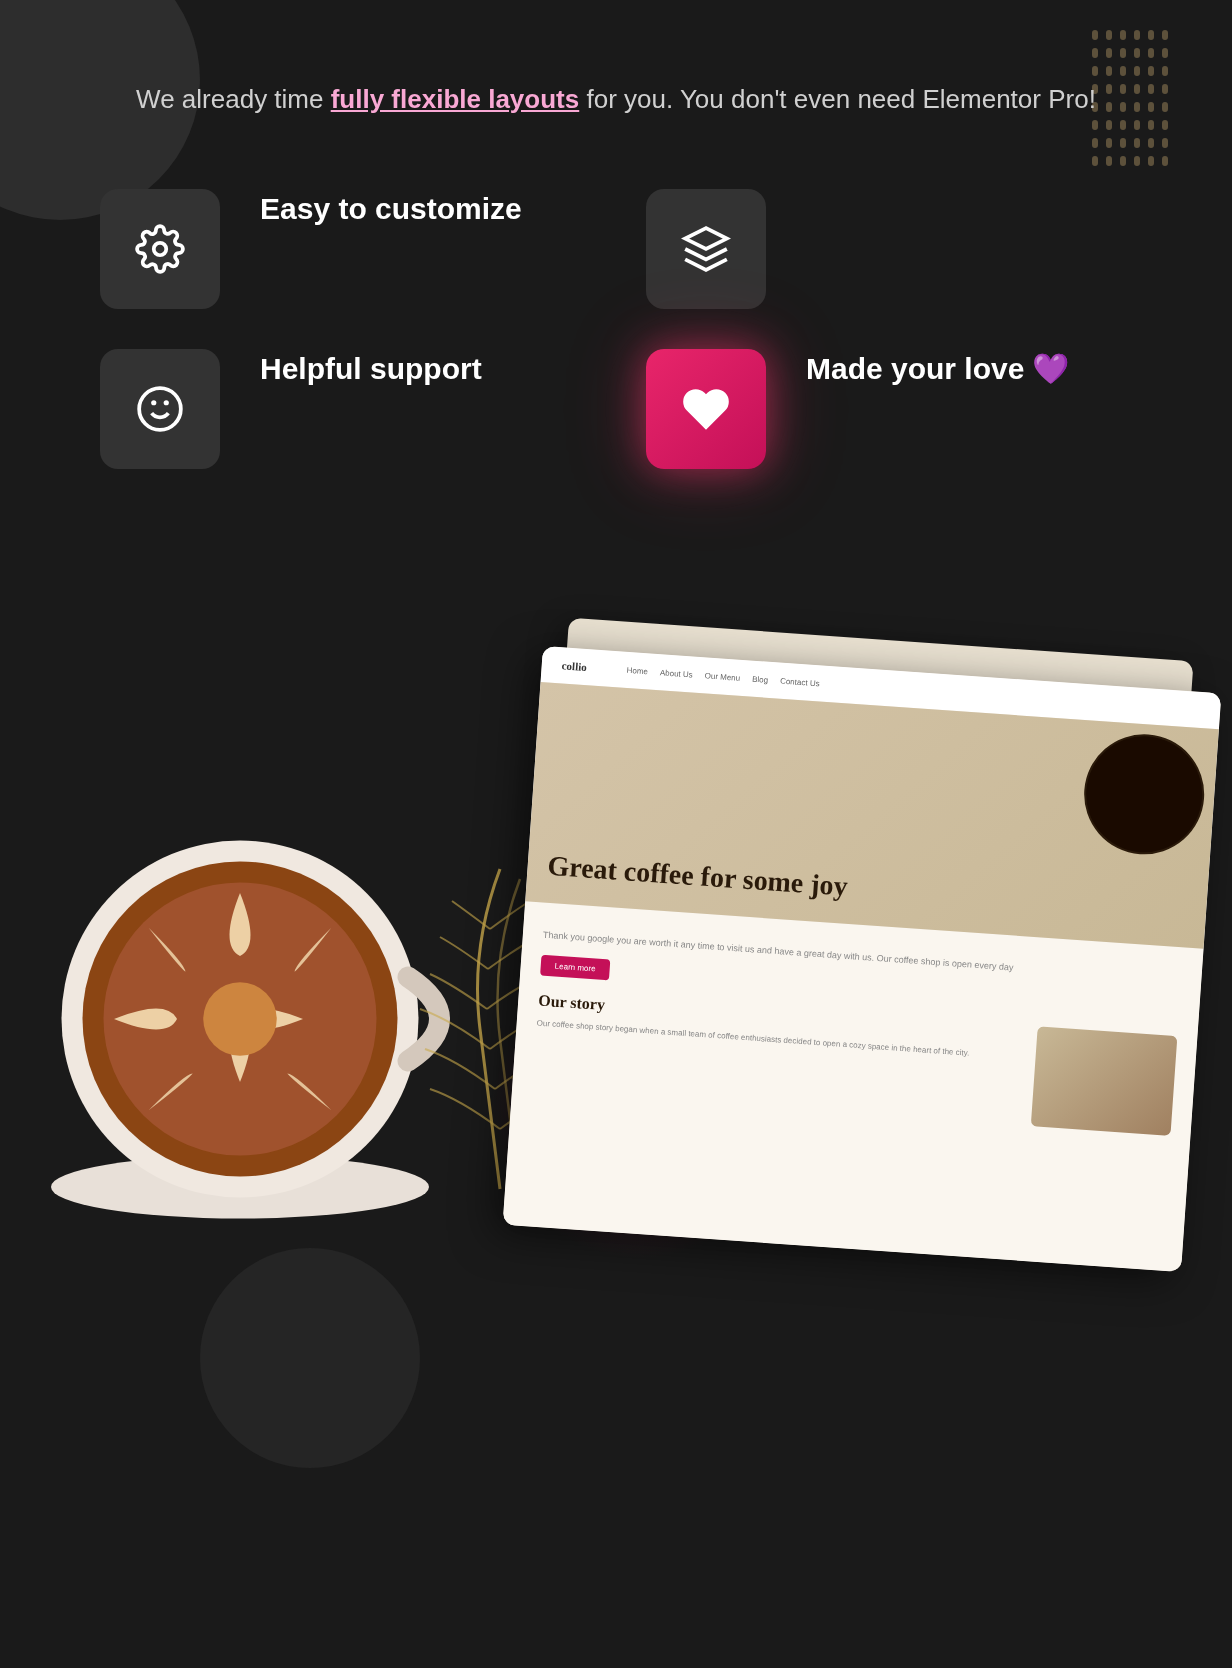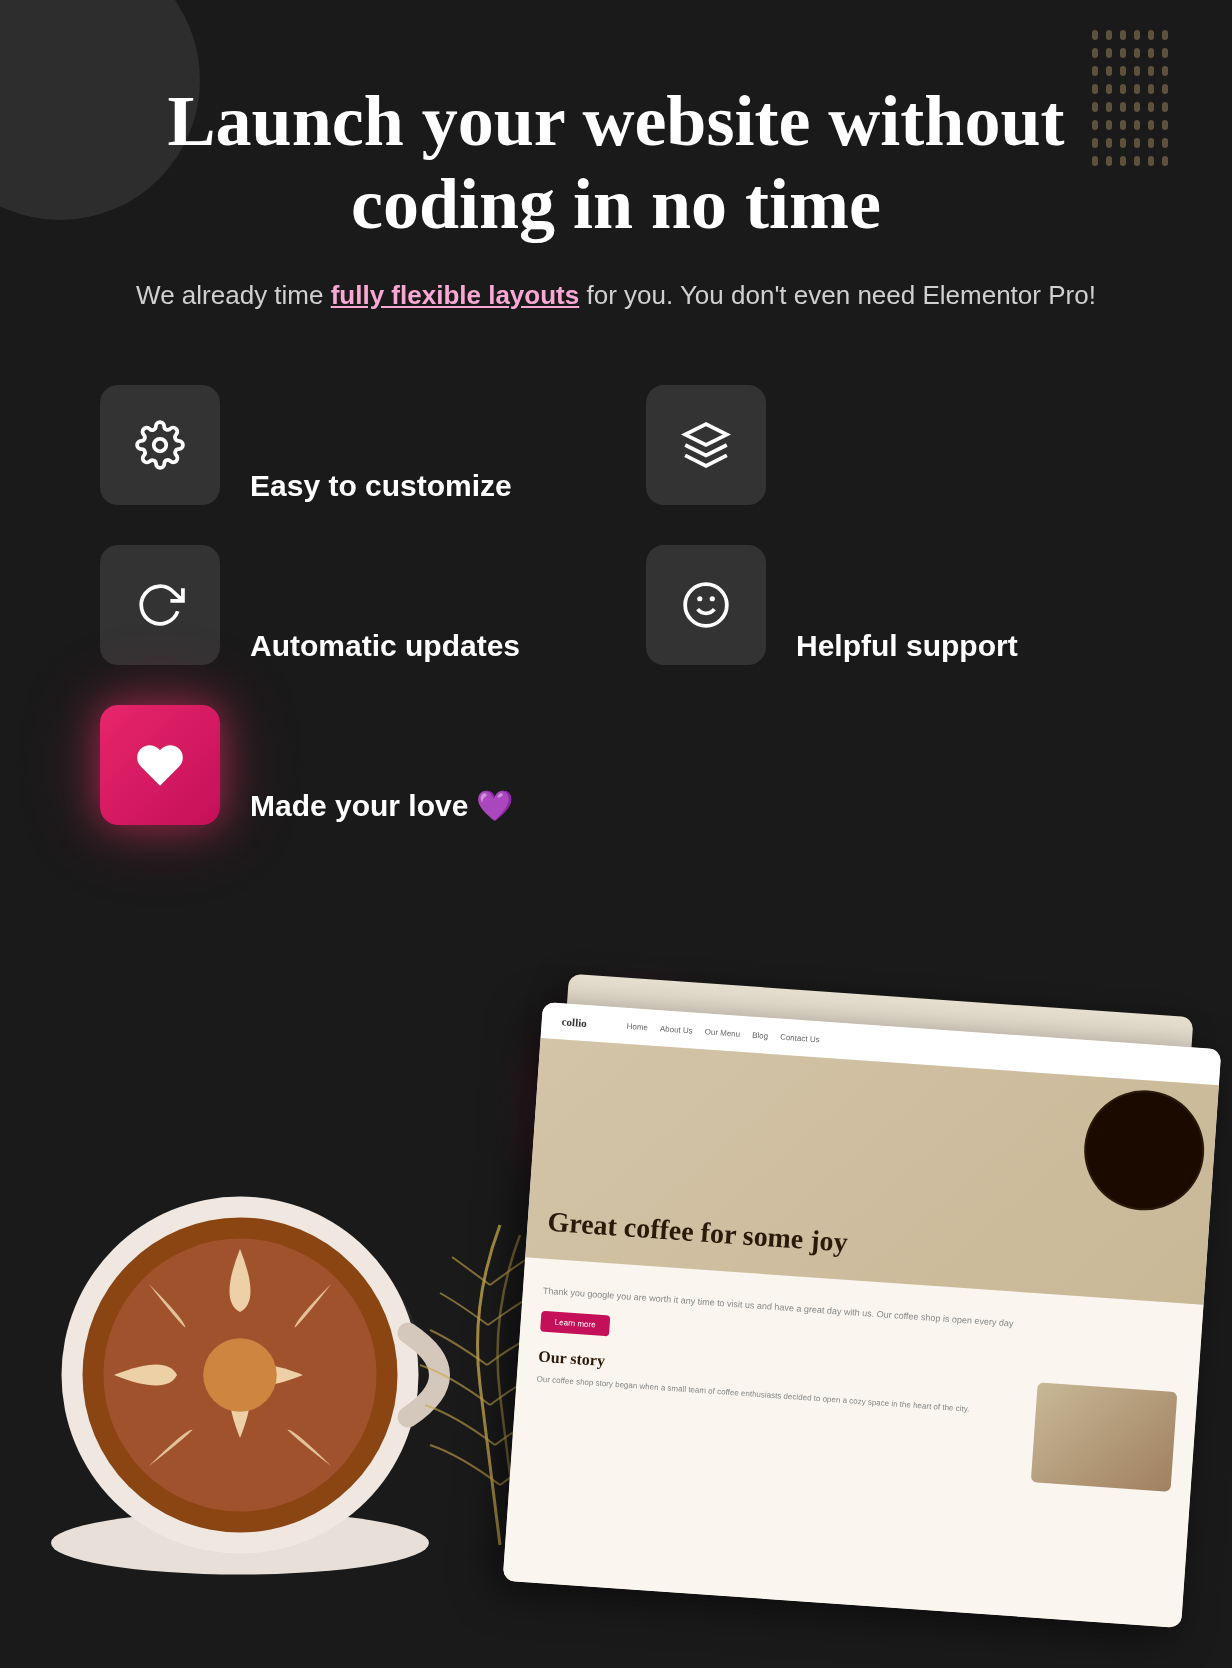--- a/index.html
+++ b/index.html
@@ -106,22 +106,22 @@
     .features-grid {
       display: grid;
       grid-template-columns: 1fr 1fr;
       gap: 40px 60px;
       margin-bottom: 60px;
       padding: 0 40px;
     }
 
     .feature-item {
       display: flex;
-      align-items: flex-end;
-      gap: 30px;
+      align-items: flex-start;
+      gap: 40px;
     }
 
     .feature-icon-box {
       width: 120px;
       height: 120px;
       border-radius: 18px;
       display: flex;
       align-items: center;
       justify-content: center;
       flex-shrink: 0;
@@ -338,21 +338,20 @@
     <div class="bg-dot"></div>
     <div class="bg-dot"></div>
 </div>
 
 <div class="bg-circle-bottom-center"></div>
 <div class="heart-glow"></div>
 
 <div class="page-content">
 
   <section class="hero-section">
-    <h1 class="hero-title">Launch your website without coding in no time</h1>
     <p class="hero-subtitle">
       <span>We already time </span><strong>fully flexible layouts</strong><span> for you. You don't even need Elementor Pro!</span>
     </p>
   </section>
 
   <div class="features-grid">
 
     <div class="feature-item">
       <div class="feature-icon-box dark">
         <svg class="feature-icon" viewBox="0 0 24 24" fill="none" stroke="white" stroke-width="1.8">
@@ -367,29 +366,20 @@
     <div class="feature-item">
       <div class="feature-icon-box dark">
         <svg class="feature-icon" viewBox="0 0 24 24" fill="none" stroke="white" stroke-width="1.8">
           <polygon points="12 2 2 7 12 12 22 7 12 2"></polygon>
           <polyline points="2 17 12 22 22 17"></polyline>
           <polyline points="2 12 12 17 22 12"></polyline>
         </svg>
       </div>
     </div>
 
-    <div class="feature-item">
-      <div class="feature-icon-box dark">
-        <svg class="feature-icon" viewBox="0 0 24 24" fill="none" stroke="white" stroke-width="1.8">
-          <polyline points="23 4 23 10 17 10"></polyline>
-          <path d="M20.49 15a9 9 0 1 1-2.12-9.36L23 10"></path>
-        </svg>
-      </div>
-      <span class="feature-label">Automatic updates</span>
-    </div>
 
     <div class="feature-item">
       <div class="feature-icon-box dark">
         <svg class="feature-icon" viewBox="0 0 24 24" fill="none" stroke="white" stroke-width="1.8">
           <circle cx="12" cy="12" r="10"></circle>
           <path d="M8 14s1.5 2 4 2 4-2 4-2"></path>
           <line x1="9" y1="9" x2="9.01" y2="9" stroke-width="2.5" stroke-linecap="round"></line>
           <line x1="15" y1="9" x2="15.01" y2="9" stroke-width="2.5" stroke-linecap="round"></line>
         </svg>
       </div>

